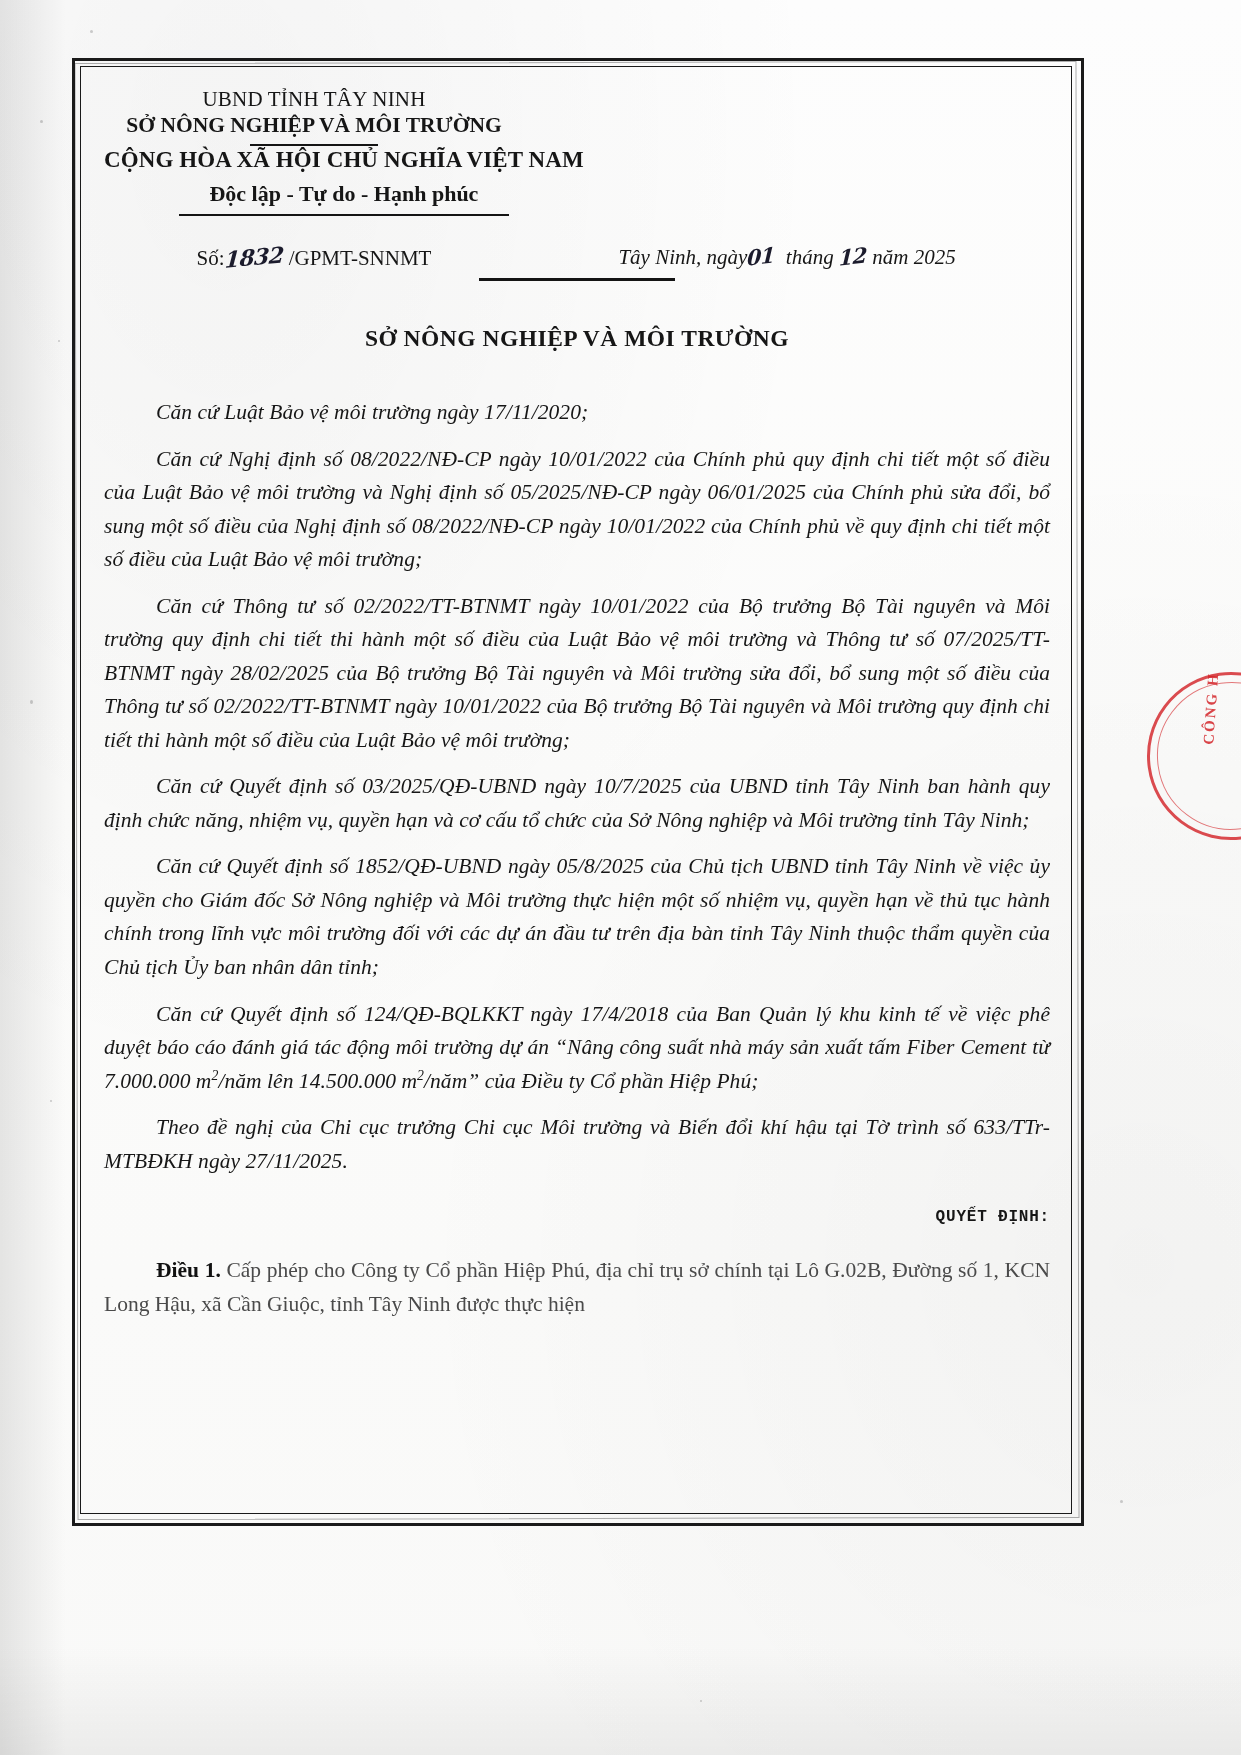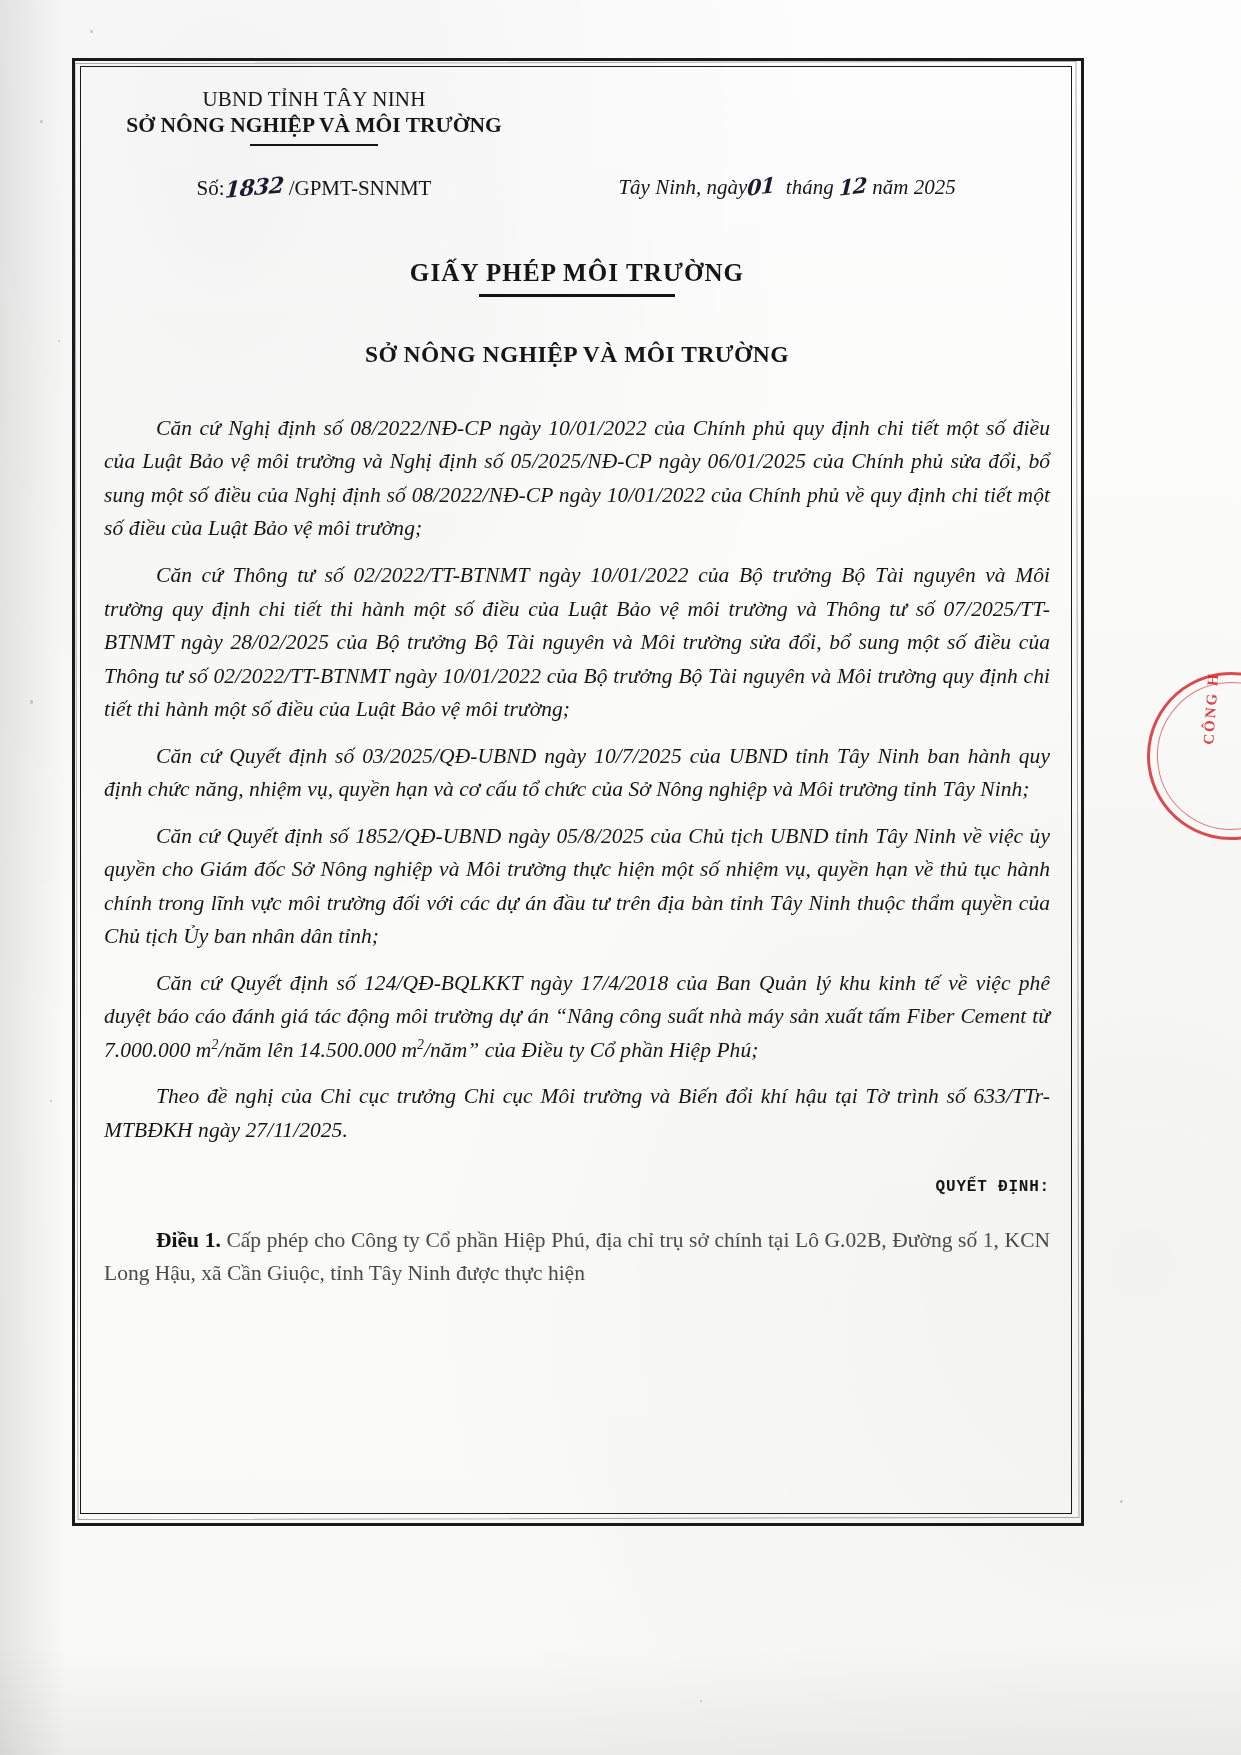--- a/index.html
+++ b/index.html
@@ -208,36 +208,41 @@
   <div class="frame-inner"></div>
 
   <div class="content">
 
     <div class="letterhead">
       <div class="lh-left">
         <div class="org-line1">UBND TỈNH TÂY NINH</div>
         <div class="org-line2">SỞ NÔNG NGHIỆP VÀ MÔI TRƯỜNG</div>
         <div class="rule-short"></div>
       </div>
+      <div class="lh-right">
+        <div class="nation-line1">CỘNG HÒA XÃ HỘI CHỦ NGHĨA VIỆT NAM</div>
+        <div class="nation-line2">Độc lập - Tự do - Hạnh phúc</div>
+        <div class="rule-long"></div>
+      </div>
     </div>
 
     <div class="meta-row">
       <div class="meta-left">
         <span class="so-line"><span>Số:</span><span class="hand">1832</span> <span>/GPMT-SNNMT</span></span>
       </div>
       <div class="meta-right">
         <span class="date-line"><span>Tây Ninh, ngày</span><span class="hand hand-sm">01</span>&nbsp;&nbsp;<span>tháng</span> <span class="hand hand-sm">12</span> <span>năm</span> <span>2025</span></span>
       </div>
     </div>
 
-    <div class="doc-title">GIẤY PHÉP MÔI TRƯỜNG</div>
     <div class="title-rule"></div>
     <div class="issuer">SỞ NÔNG NGHIỆP VÀ MÔI TRƯỜNG</div>
 
     <div class="body">
+      <p class="para">Căn cứ Luật Bảo vệ môi trường ngày 17/11/2020;</p>
       <p class="para">Căn cứ Nghị định số 08/2022/NĐ-CP ngày 10/01/2022 của Chính phủ quy định chi tiết một số điều của Luật Bảo vệ môi trường và Nghị định số 05/2025/NĐ-CP ngày 06/01/2025 của Chính phủ sửa đổi, bổ sung một số điều của Nghị định số 08/2022/NĐ-CP ngày 10/01/2022 của Chính phủ về quy định chi tiết một số điều của Luật Bảo vệ môi trường;</p>
       <p class="para">Căn cứ Thông tư số 02/2022/TT-BTNMT ngày 10/01/2022 của Bộ trưởng Bộ Tài nguyên và Môi trường quy định chi tiết thi hành một số điều của Luật Bảo vệ môi trường và Thông tư số 07/2025/TT-BTNMT ngày 28/02/2025 của Bộ trưởng Bộ Tài nguyên và Môi trường sửa đổi, bổ sung một số điều của Thông tư số 02/2022/TT-BTNMT ngày 10/01/2022 của Bộ trưởng Bộ Tài nguyên và Môi trường quy định chi tiết thi hành một số điều của Luật Bảo vệ môi trường;</p>
       <p class="para">Căn cứ Quyết định số 03/2025/QĐ-UBND ngày 10/7/2025 của UBND tỉnh Tây Ninh ban hành quy định chức năng, nhiệm vụ, quyền hạn và cơ cấu tổ chức của Sở Nông nghiệp và Môi trường tỉnh Tây Ninh;</p>
       <p class="para">Căn cứ Quyết định số 1852/QĐ-UBND ngày 05/8/2025 của Chủ tịch UBND tỉnh Tây Ninh về việc ủy quyền cho Giám đốc Sở Nông nghiệp và Môi trường thực hiện một số nhiệm vụ, quyền hạn về thủ tục hành chính trong lĩnh vực môi trường đối với các dự án đầu tư trên địa bàn tỉnh Tây Ninh thuộc thẩm quyền của Chủ tịch Ủy ban nhân dân tỉnh;</p>
       <p class="para"><span>Căn cứ Quyết định số 124/QĐ-BQLKKT ngày 17/4/2018 của Ban Quản lý khu kinh tế về việc phê duyệt báo cáo đánh giá tác động môi trường dự án “Nâng công suất nhà máy sản xuất tấm Fiber Cement từ 7.000.000 m</span><sup>2</sup><span>/năm lên 14.500.000 m</span><sup>2</sup><span>/năm” của Điều ty Cổ phần Hiệp Phú;</span></p>
       <p class="para">Theo đề nghị của Chi cục trưởng Chi cục Môi trường và Biến đổi khí hậu tại Tờ trình số 633/TTr-MTBĐKH ngày 27/11/2025.</p>
     </div>
 
     <div class="decide-head">QUYẾT ĐỊNH:</div>
 

